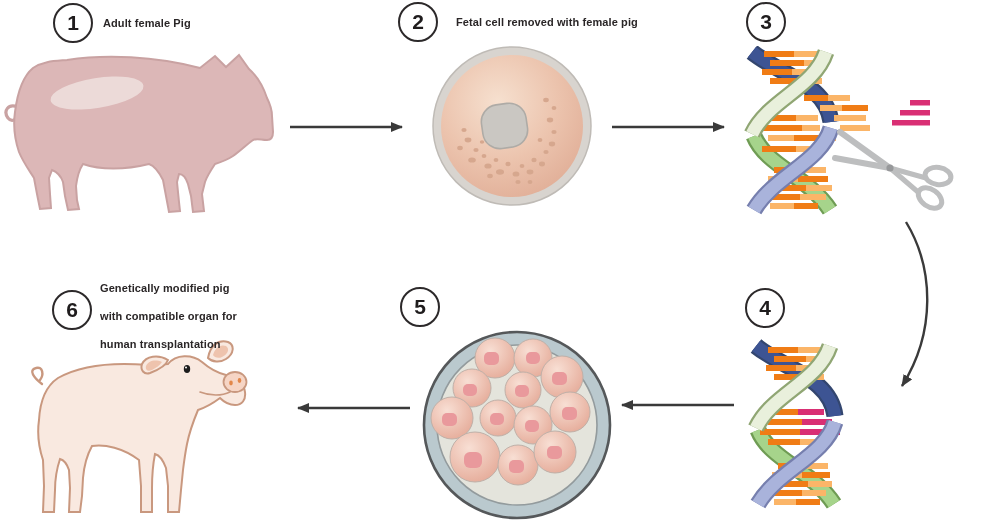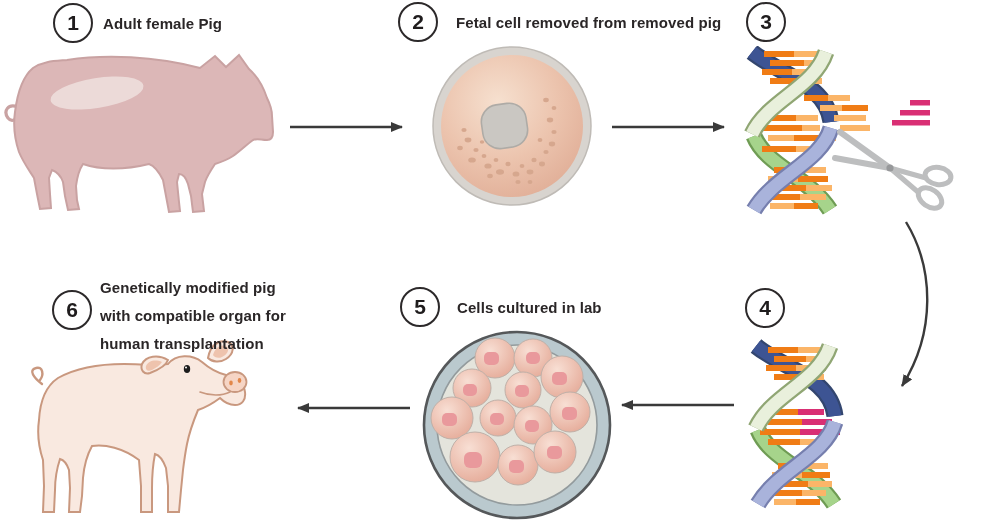--- a/index.html
+++ b/index.html
@@ -7,21 +7,21 @@
     position:relative;width:986px;height:525px;background:#ffffff;
     font-family:"Liberation Sans","DejaVu Sans",sans-serif;color:#2a2627;
     overflow:hidden;
   }
   .badge{
     position:absolute;width:40px;height:40px;border:2.2px solid #2c292a;border-radius:50%;
     background:#fff;display:flex;align-items:center;justify-content:center;
     font-size:21px;font-weight:700;color:#1f1c1d;box-sizing:border-box;z-index:3;
   }
   .step-label{
-    position:absolute;font-size:15px;line-height:19px;font-weight:600;color:#2a2627;
+    position:absolute;font-size:11px;line-height:19px;font-weight:600;color:#2a2627;
     white-space:pre-line;z-index:3;letter-spacing:.1px;
   }
   .lh20{line-height:28px;}
   svg{display:block;}
   .illus{position:absolute;z-index:2;}
   #arrow-overlay{position:absolute;left:0;top:0;z-index:1;pointer-events:none;}
 </style>
 </head>
 <body>
 
@@ -65,34 +65,33 @@
   </svg>
 
   <div class="badge" style="left:53px;top:3px">
       <span>1</span>
     </div>
   <div class="step-label" style="left:103px;top:14px">Adult female Pig</div>
 
   <div class="badge" style="left:398px;top:2px">
       <span>2</span>
     </div>
-  <div class="step-label" style="left:456px;top:13px">Fetal cell removed from removed pig</div>
+  <div class="step-label" style="left:456px;top:13px">Fetal cell removed with female pig</div>
 
   <div class="badge" style="left:746px;top:2px">
       <span>3</span>
     </div>
 
   <div class="badge" style="left:745px;top:288px">
       <span>4</span>
     </div>
 
   <div class="badge" style="left:400px;top:287px">
       <span>5</span>
     </div>
-  <div class="step-label" style="left:457px;top:298px">Cells cultured in lab</div>
 
   <div class="badge" style="left:52px;top:290px">
       <span>6</span>
     </div>
   <div class="step-label lh20" style="left:100px;top:274px">Genetically modified pig
 with compatible organ for
 human transplantation</div>
 
   <svg class="illus" style="left:3px;top:50px" width="272" height="168" viewBox="0 0 272 168">
     <path d="M 15,57 C 5,53 0,61 5,68 C 9,73 16,69 14,62" fill="none" stroke="#c9a2a2" stroke-width="3.2" stroke-linecap="round"></path>

